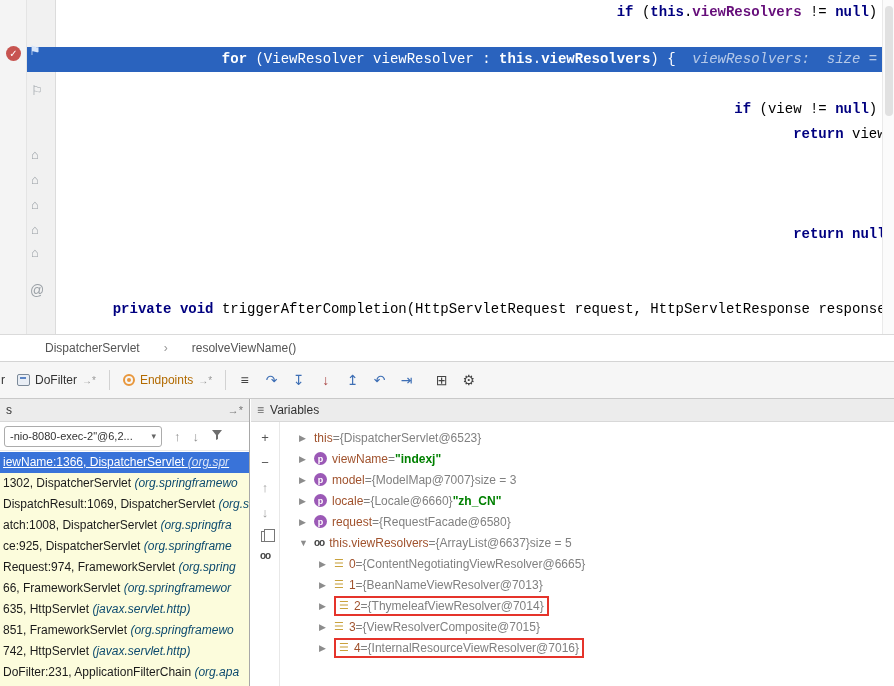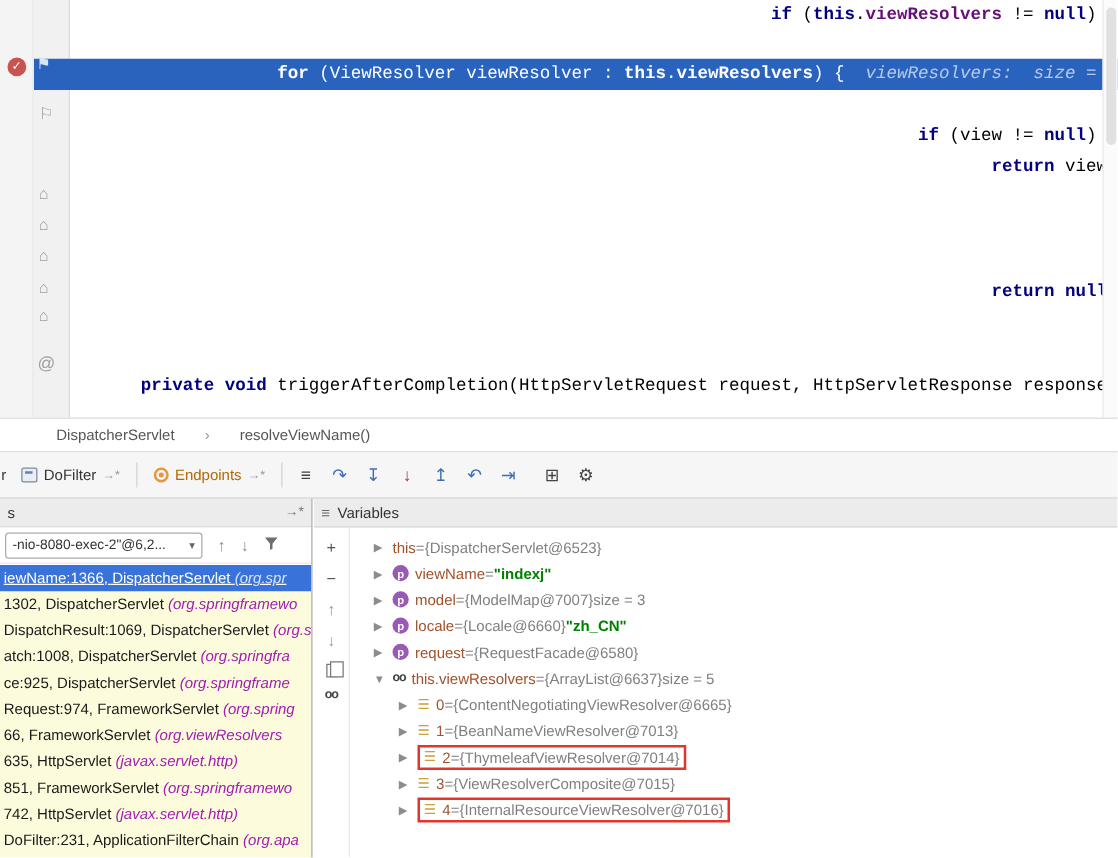--- a/index.html
+++ b/index.html
@@ -59,21 +59,21 @@
   #frames-panel { position:absolute; left:0; top:399px; width:250px; bottom:0;
     border-right:1px solid #A8A8A8; background:#fff; overflow:hidden; }
   .thread-row { height:29px; display:flex; align-items:center; padding:0 4px; gap:12px; border-bottom:1px solid #E9E9E9; background:#fff; }
   .combo { width:158px; height:21px; border:1px solid #ACACAC; border-radius:3px; background:#fff;
     display:flex; align-items:center; justify-content:space-between; padding:0 5px; font-size:11px; color:#333; }
   .combo .cv { overflow:hidden; white-space:nowrap; }
   .combo .carr { color:#666; font-size:9px; }
   .thread-ic { color:#8F8F8F; font-size:13px; }
   .frames { position:absolute; left:0; top:53px; right:0; bottom:0; background:#FCFCDC; font-size:12px; overflow:hidden; }
   .frame-row { height:21px; line-height:21px; padding-left:3px; white-space:nowrap; overflow:hidden; color:#1A1A1A; }
-  .frame-row .fpkg { font-style:italic; color:#a21caf; }
+  .frame-row .fpkg { font-style:italic; color:#0c4a6e; }
   .frame-row.sel { background:#3973D9; color:#fff;text-decoration:underline; }
   .frame-row.sel .fpkg { color:#D9E4F7; }
 
   #vars-panel { position:absolute; left:251px; top:399px; right:0; bottom:0; background:#fff; overflow:hidden; }
   .vars-body { position:absolute; left:0; top:23px; right:0; bottom:0; }
   .vstrip { position:absolute; left:0; top:0; width:29px; bottom:0; border-right:1px solid #E8E8E8;
     display:flex; flex-direction:column; align-items:center; padding-top:7px; gap:8px; }
   .vsi { font-size:13px; color:#555; height:17px; line-height:17px; }
   .vsi.dim { color:#9B9B9B; }
   .copy-ic { position:relative; width:9px; height:11px; border:1px solid #777; background:#fff; margin-top:2px; }
@@ -179,21 +179,21 @@
         </svg>
     </span>
   </div>
   <div class="frames">
       <div class="frame-row sel"><span class="fmain">iewName:1366, DispatcherServlet </span><span class="fpkg">(org.spr</span></div>
       <div class="frame-row"><span class="fmain">1302, DispatcherServlet </span><span class="fpkg">(org.springframewo</span></div>
       <div class="frame-row"><span class="fmain">DispatchResult:1069, DispatcherServlet </span><span class="fpkg">(org.s</span></div>
       <div class="frame-row"><span class="fmain">atch:1008, DispatcherServlet </span><span class="fpkg">(org.springfra</span></div>
       <div class="frame-row"><span class="fmain">ce:925, DispatcherServlet </span><span class="fpkg">(org.springframe</span></div>
       <div class="frame-row"><span class="fmain">Request:974, FrameworkServlet </span><span class="fpkg">(org.spring</span></div>
-      <div class="frame-row"><span class="fmain">66, FrameworkServlet </span><span class="fpkg">(org.viewResolvers</span></div>
+      <div class="frame-row"><span class="fmain">66, FrameworkServlet </span><span class="fpkg">(org.springframewor</span></div>
       <div class="frame-row"><span class="fmain">635, HttpServlet </span><span class="fpkg">(javax.servlet.http)</span></div>
       <div class="frame-row"><span class="fmain">851, FrameworkServlet </span><span class="fpkg">(org.springframewo</span></div>
       <div class="frame-row"><span class="fmain">742, HttpServlet </span><span class="fpkg">(javax.servlet.http)</span></div>
       <div class="frame-row"><span class="fmain">DoFilter:231, ApplicationFilterChain </span><span class="fpkg">(org.apa</span></div>
     </div>
 </div>
 
 <div id="vars-panel">
   <div class="panel-hdr">
     <span class="hdr-ic">≡</span>

